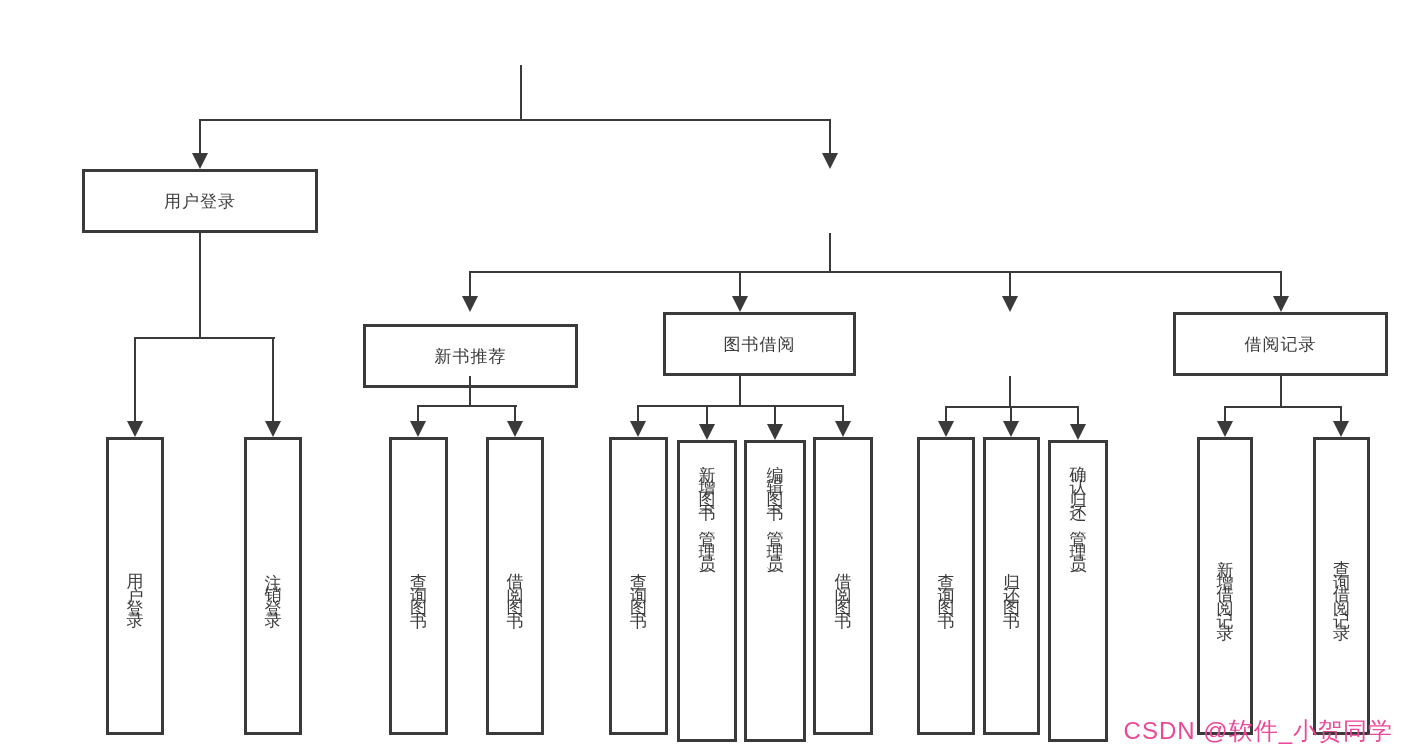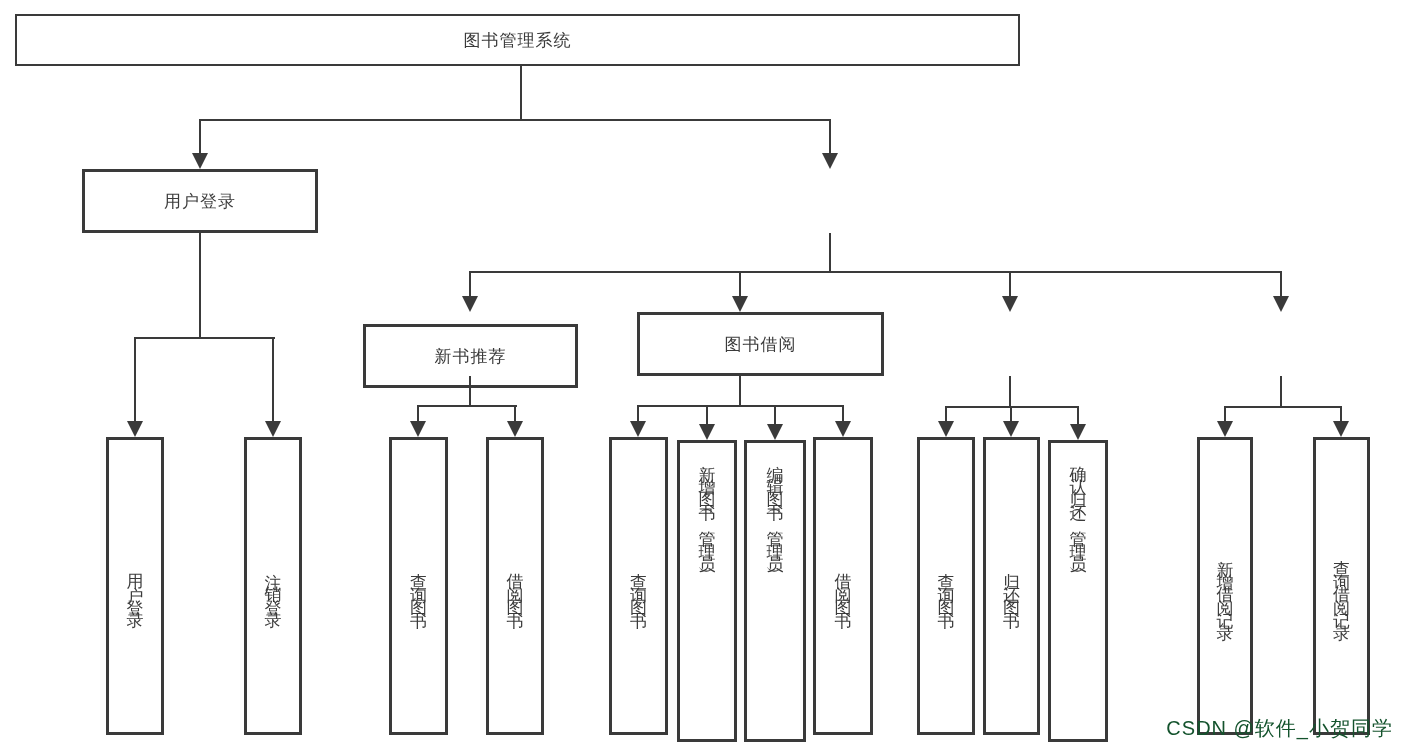--- a/index.html
+++ b/index.html
@@ -20,30 +20,29 @@
   .tall.t-top { align-items:flex-start; padding-top:9px; }
   .vl, .hl { position:absolute; background:#3a3a3a; }
   .vl { width:2px; }
   .hl { height:2px; }
   .arrow {
     position:absolute; width:0; height:0;
     border-left:8px solid transparent; border-right:8px solid transparent;
     border-top:16px solid #3a3a3a;
   }
   .watermark {
-    position:absolute; right:12px; top:715px; font-size:20px; color:#14532d;
+    position:absolute; right:12px; top:715px; font-size:24px; color:#ec4899;
     letter-spacing:1px;
   }
 </style>
 </head>
 <body>
 
 <div class="canvas">
 
-  <div class="box root" style="left:15px;top:14px;width:1005px;height:52px">图书管理系统</div>
 
   <div class="vl" style="left:520px;top:65px;height:54px"></div>
   <div class="hl" style="left:199px;top:119px;width:632px"></div>
   <div class="vl" style="left:199px;top:119px;height:35px"></div>
   <div class="arrow" style="left:192px;top:153px"></div>
   <div class="vl" style="left:829px;top:119px;height:35px"></div>
   <div class="arrow" style="left:822px;top:153px"></div>
 
   <div class="box" style="left:82px;top:169px;width:236px;height:64px">用户登录</div>
 
@@ -59,21 +58,22 @@
   <div class="vl" style="left:469px;top:271px;height:26px"></div>
   <div class="arrow" style="left:462px;top:296px"></div>
   <div class="vl" style="left:739px;top:271px;height:26px"></div>
   <div class="arrow" style="left:732px;top:296px"></div>
   <div class="vl" style="left:1009px;top:271px;height:26px"></div>
   <div class="arrow" style="left:1002px;top:296px"></div>
   <div class="vl" style="left:1280px;top:271px;height:26px"></div>
   <div class="arrow" style="left:1273px;top:296px"></div>
 
   <div class="box" style="left:363px;top:324px;width:215px;height:64px">新书推荐</div>
-  <div class="box" style="left:637px;top:312px;width:247px;height:64px">图书借阅</div>
+  <div class="box" style="left:663px;top:312px;width:193px;height:64px">图书借阅</div>
+  <div class="box" style="left:1173px;top:312px;width:215px;height:64px">借阅记录</div>
 
   <div class="vl" style="left:469px;top:376px;height:29px"></div>
   <div class="hl" style="left:417px;top:405px;width:100px"></div>
   <div class="vl" style="left:417px;top:405px;height:17px"></div>
   <div class="arrow" style="left:410px;top:421px"></div>
   <div class="vl" style="left:514px;top:405px;height:17px"></div>
   <div class="arrow" style="left:507px;top:421px"></div>
 
   <div class="vl" style="left:739px;top:376px;height:29px"></div>
   <div class="hl" style="left:637px;top:405px;width:207px"></div>

